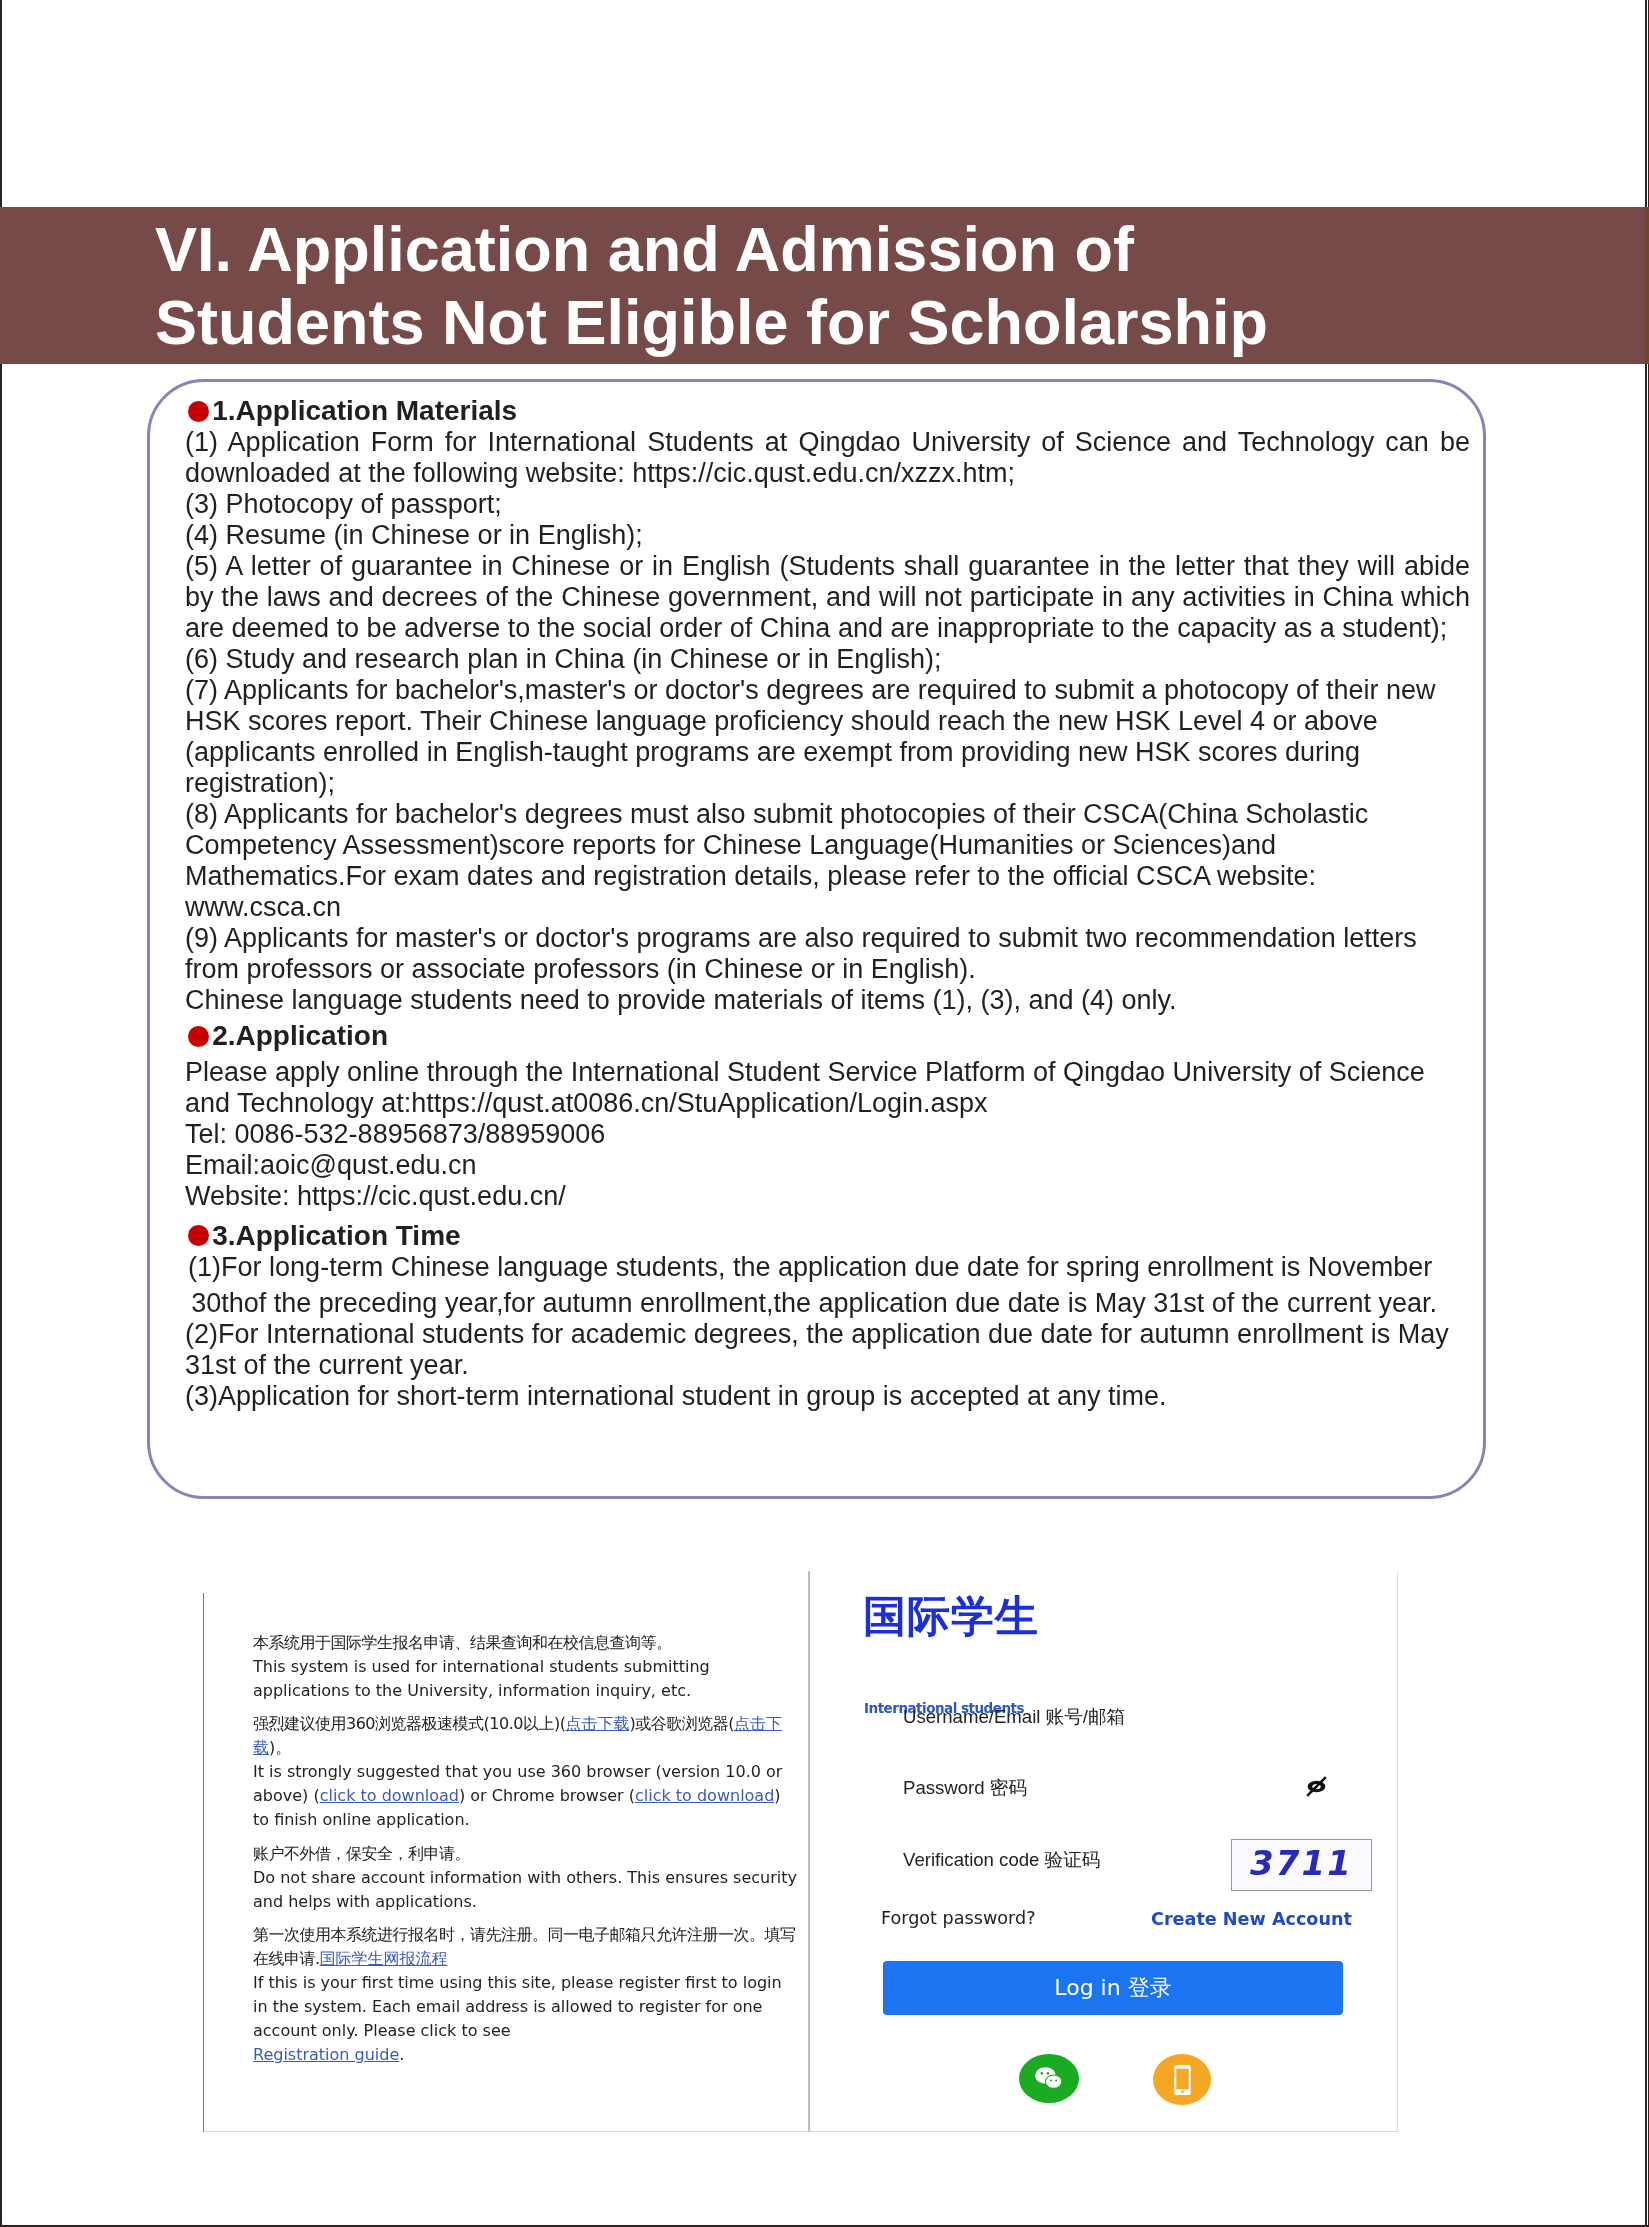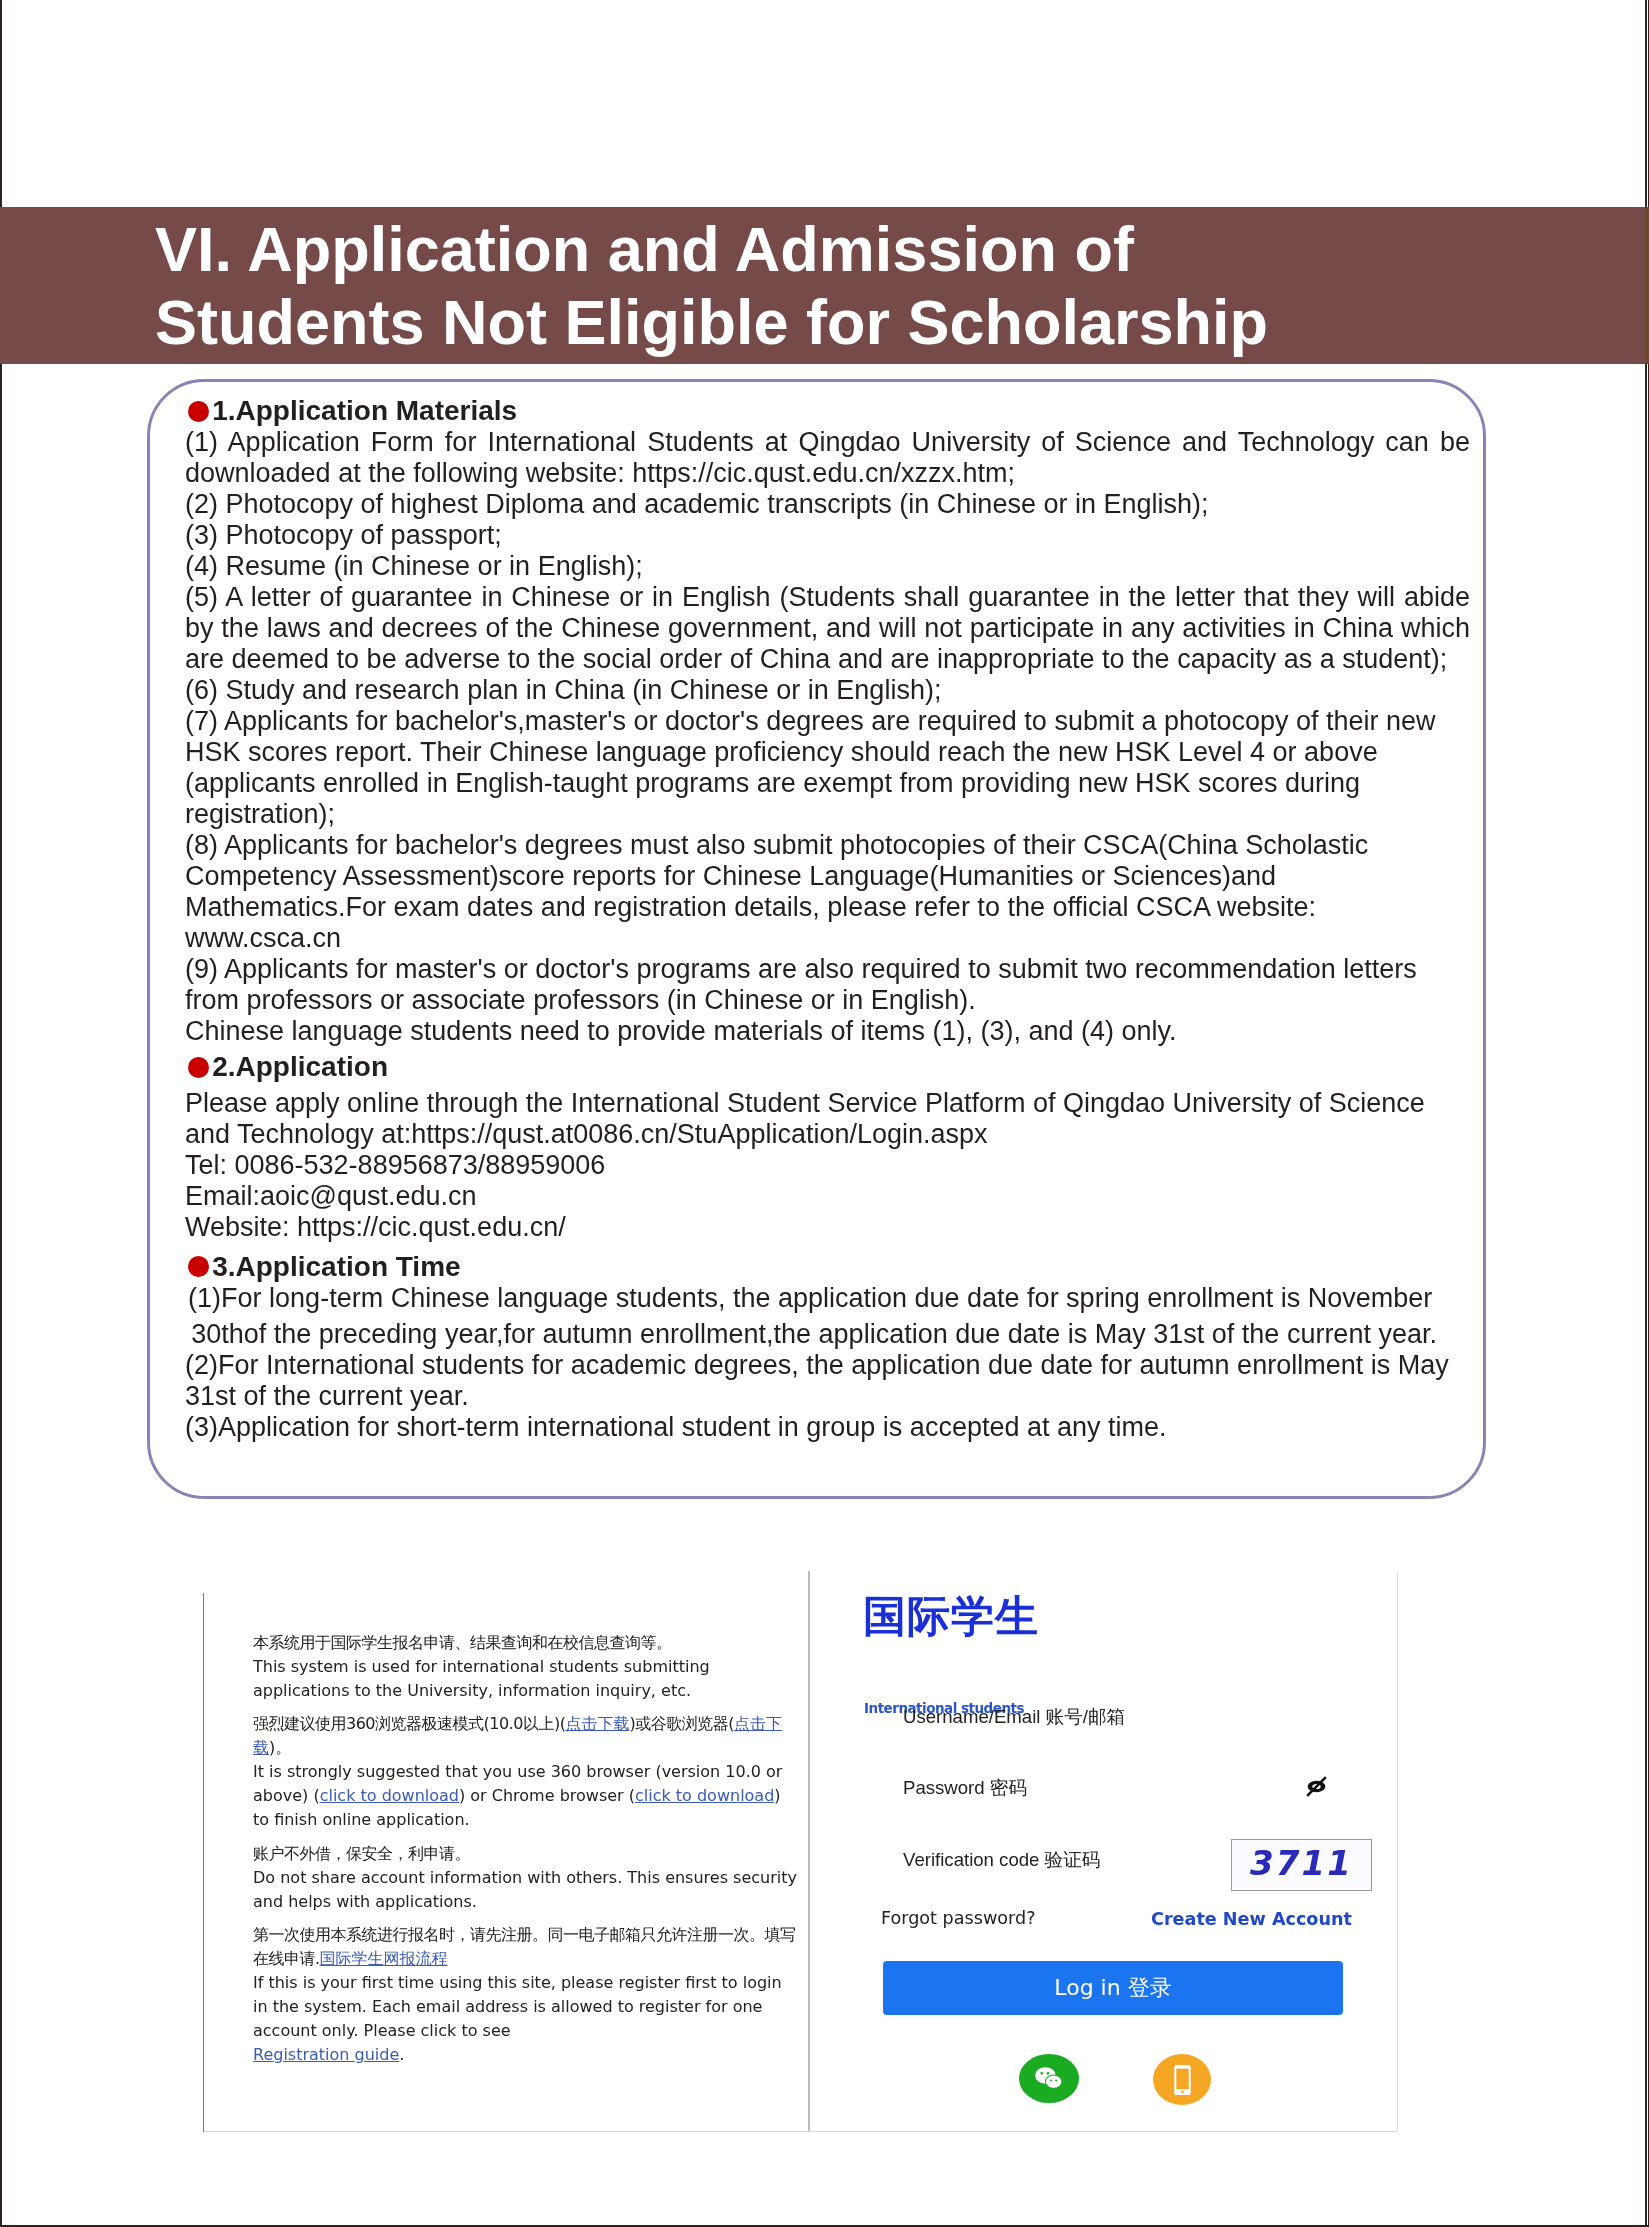--- a/index.html
+++ b/index.html
@@ -116,21 +116,20 @@
 
 <div class="content-box"></div>
 
 <div class="content">
   <section>
     <div class="section-heading">
       <span class="bullet"></span>
       <span>1.Application Materials</span>
     </div>
     <p class="para justify">(1) Application Form for International Students at Qingdao University of Science and Technology can be downloaded at the following website: https://cic.qust.edu.cn/xzzx.htm;</p>
-    <p class="para">(2) Photocopy of highest Diploma and academic transcripts (in Chinese or in English);</p>
     <p class="para">(3) Photocopy of passport;</p>
     <p class="para">(4) Resume (in Chinese or in English);</p>
     <p class="para justify">(5) A letter of guarantee in Chinese or in English (Students shall guarantee in the letter that they will abide by the laws and decrees of the Chinese government, and will not participate in any activities in China which are deemed to be adverse to the social order of China and are inappropriate to the capacity as a student);</p>
     <p class="para">(6) Study and research plan in China (in Chinese or in English);</p>
     <p class="para">(7) Applicants for bachelor's,master's or doctor's degrees are required to submit a photocopy of their new HSK scores report. Their Chinese language proficiency should reach the new HSK Level 4 or above (applicants enrolled  in English-taught programs are exempt from providing new HSK scores during registration);</p>
     <p class="para">(8) Applicants for bachelor's degrees must also submit photocopies of their CSCA(China Scholastic Competency Assessment)score reports for Chinese Language(Humanities or Sciences)and Mathematics.For exam dates and registration details, please refer to the official CSCA website: www.csca.cn</p>
     <p class="para">(9) Applicants for master's or doctor's programs are also required to submit two recommendation letters from professors or associate professors (in Chinese or in English).</p>
     <p class="para">Chinese language students need to provide materials of items (1), (3), and (4) only.</p>
   </section>
 

